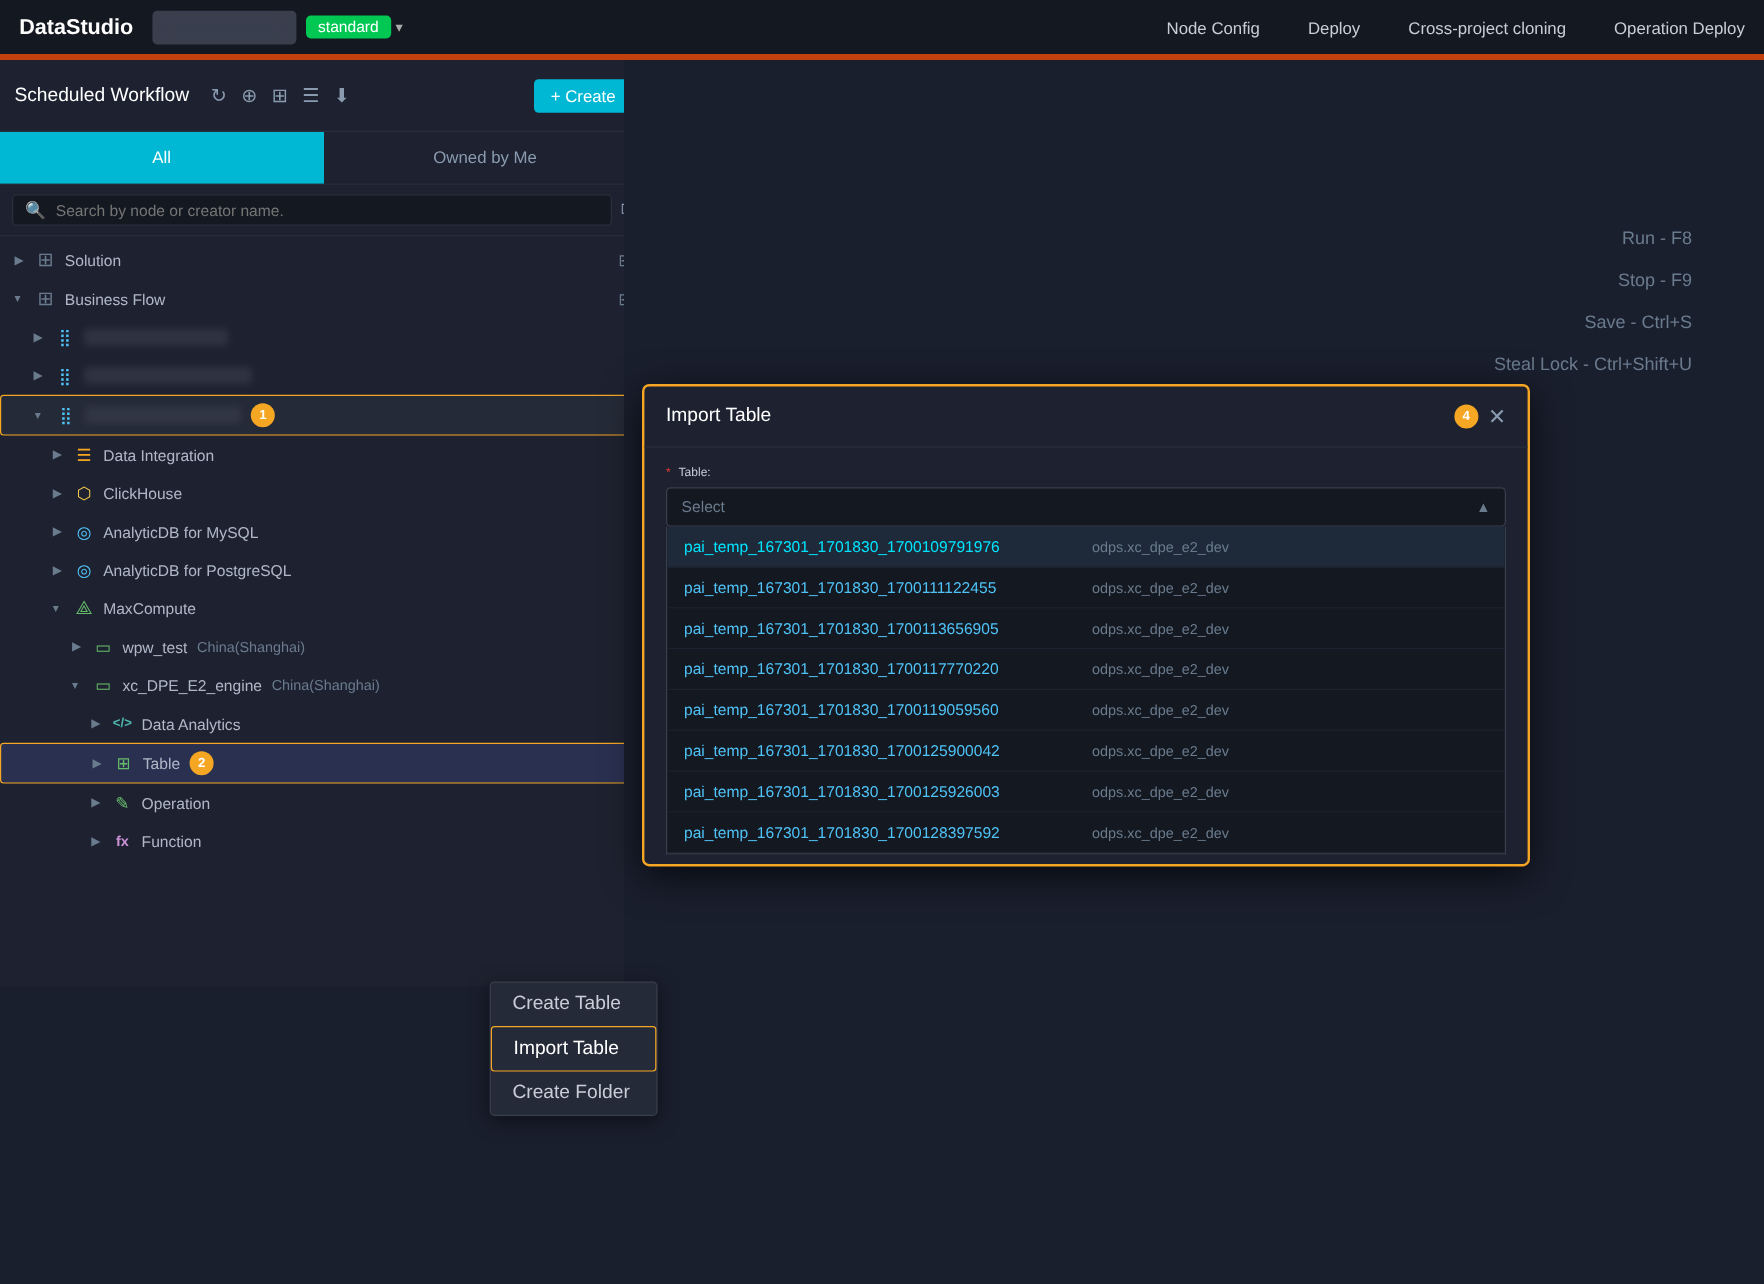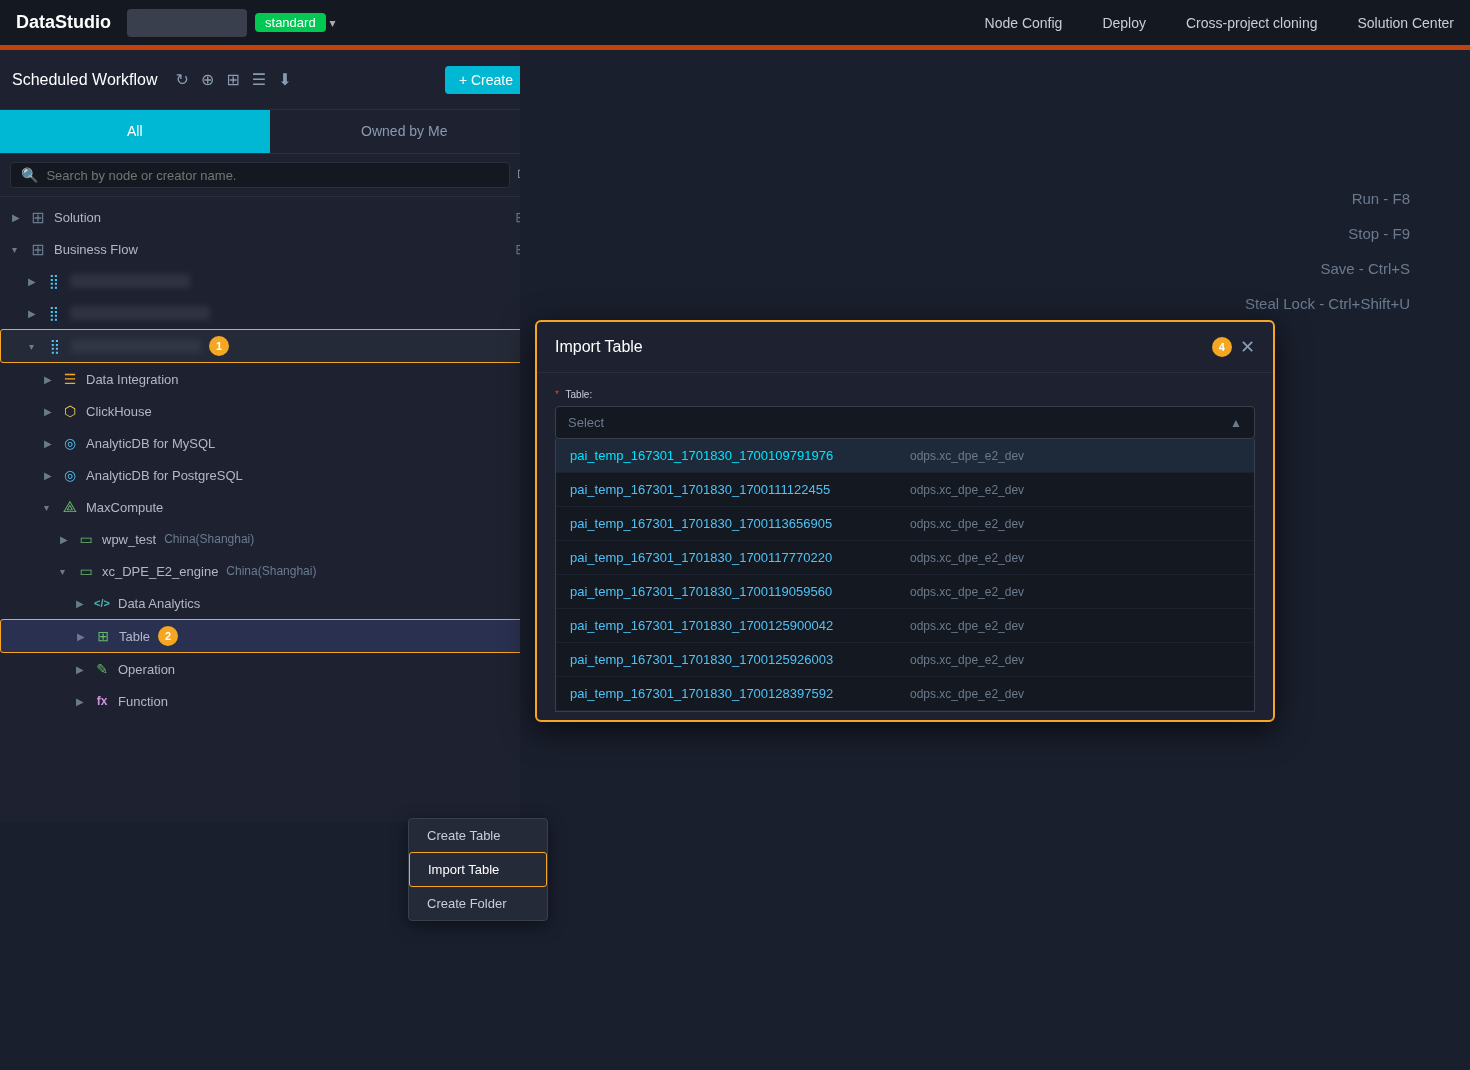--- a/index.html
+++ b/index.html
@@ -218,21 +218,21 @@
       top: 818px;
       background: #252a38;
       border: 1px solid #3a3f4e;
       border-radius: 4px;
       z-index: 100;
       min-width: 140px;
       box-shadow: 0 4px 16px rgba(0,0,0,0.5);
     }
     .context-menu-item {
       padding: 9px 18px;
-      font-size: 13px;
+      font-size: 16px;
       color: #c8cdd8;
       cursor: pointer;
     }
     .context-menu-item.selected-item {
       border: 1.5px solid #f5a623;
       border-radius: 3px;
       color: #fff;
     }
 
     
@@ -362,21 +362,21 @@
   <span class="logo">DataStudio</span>
   <div class="project-badge">
     <span class="blurred" style="width:100px; height:12px;"></span>
   </div>
   <span class="standard-badge">standard</span>
   <span class="caret-icon">▾</span>
   <div class="nav-links">
     <span class="nav-link">Node Config</span>
     <span class="nav-link">Deploy</span>
     <span class="nav-link">Cross-project cloning</span>
-    <span class="nav-link">Solution Center</span>
+    <span class="nav-link">Operation Deploy</span>
   </div>
 </div>
 
 <div class="sidebar">
 
   <div class="sw-header">
     <span class="sw-title">Scheduled Workflow</span>
     <button class="icon-btn" title="Refresh">↻</button>
     <button class="icon-btn" title="Add">⊕</button>
     <button class="icon-btn" title="Grid view">⊞</button>

